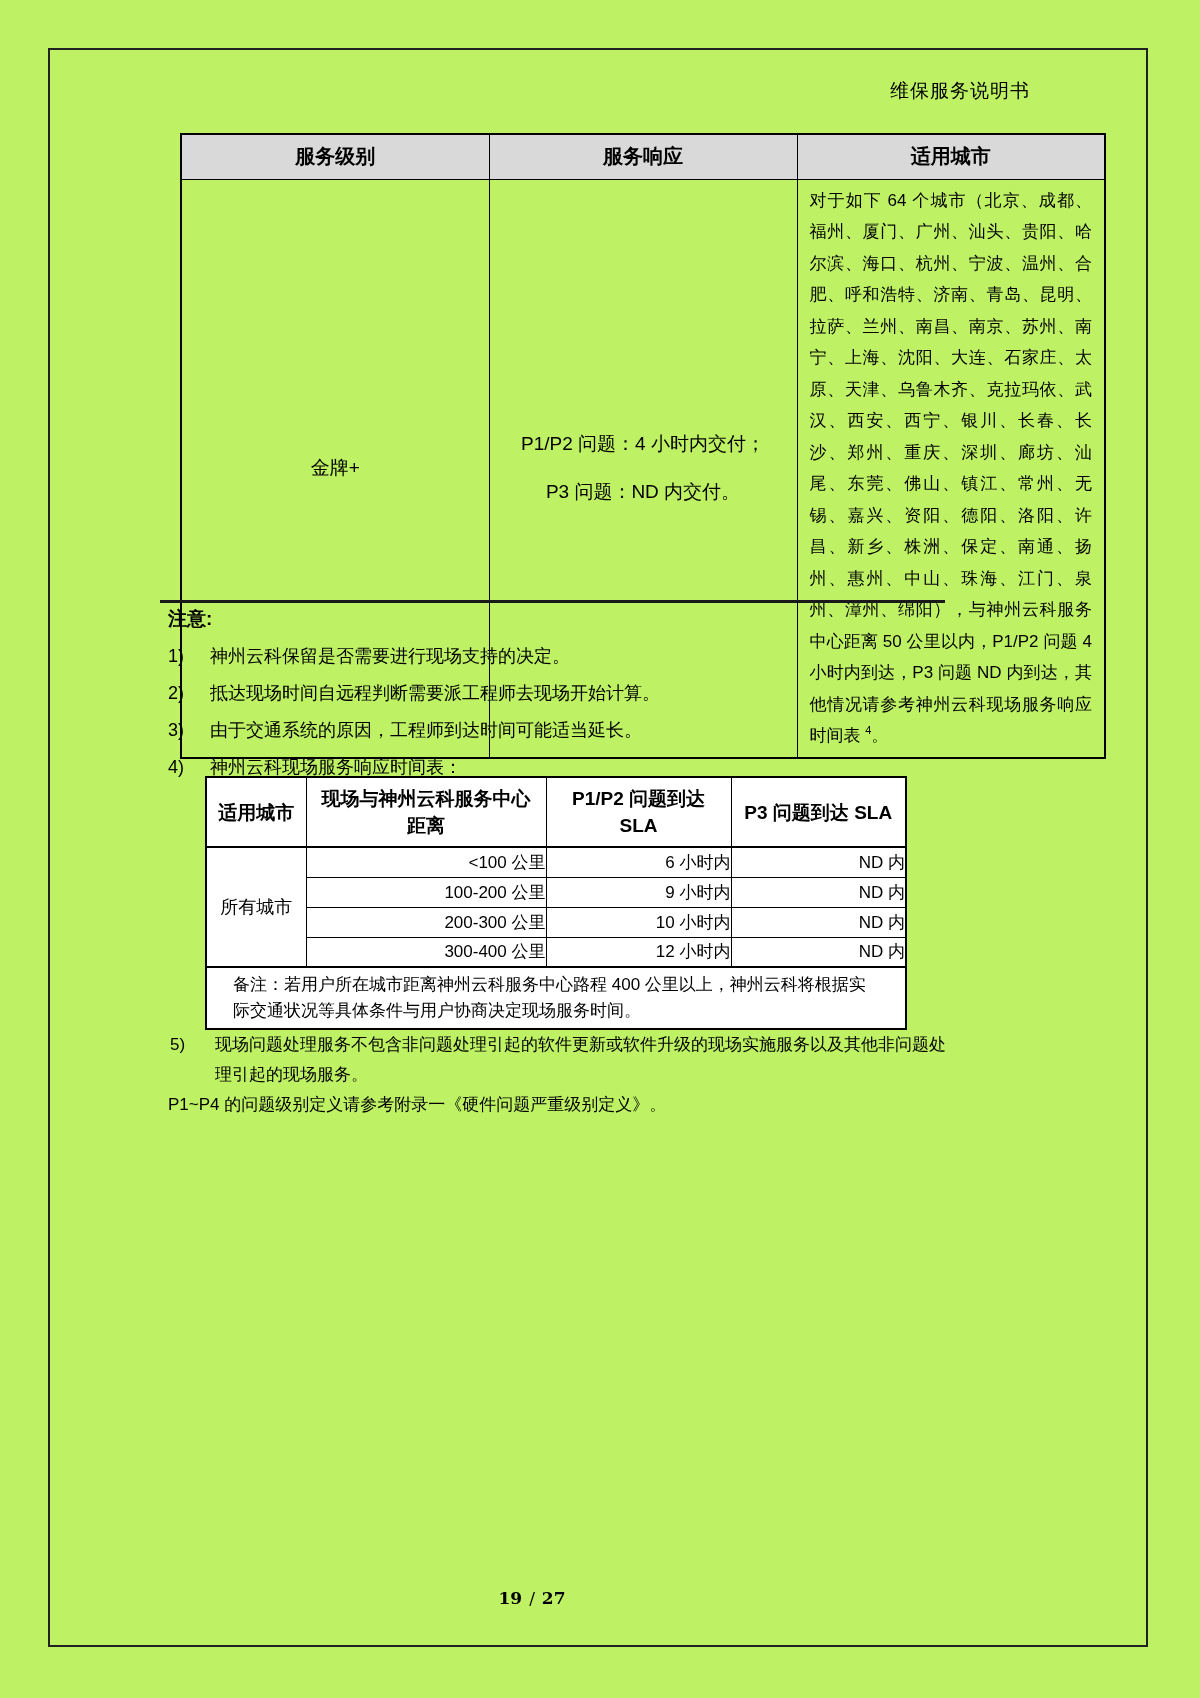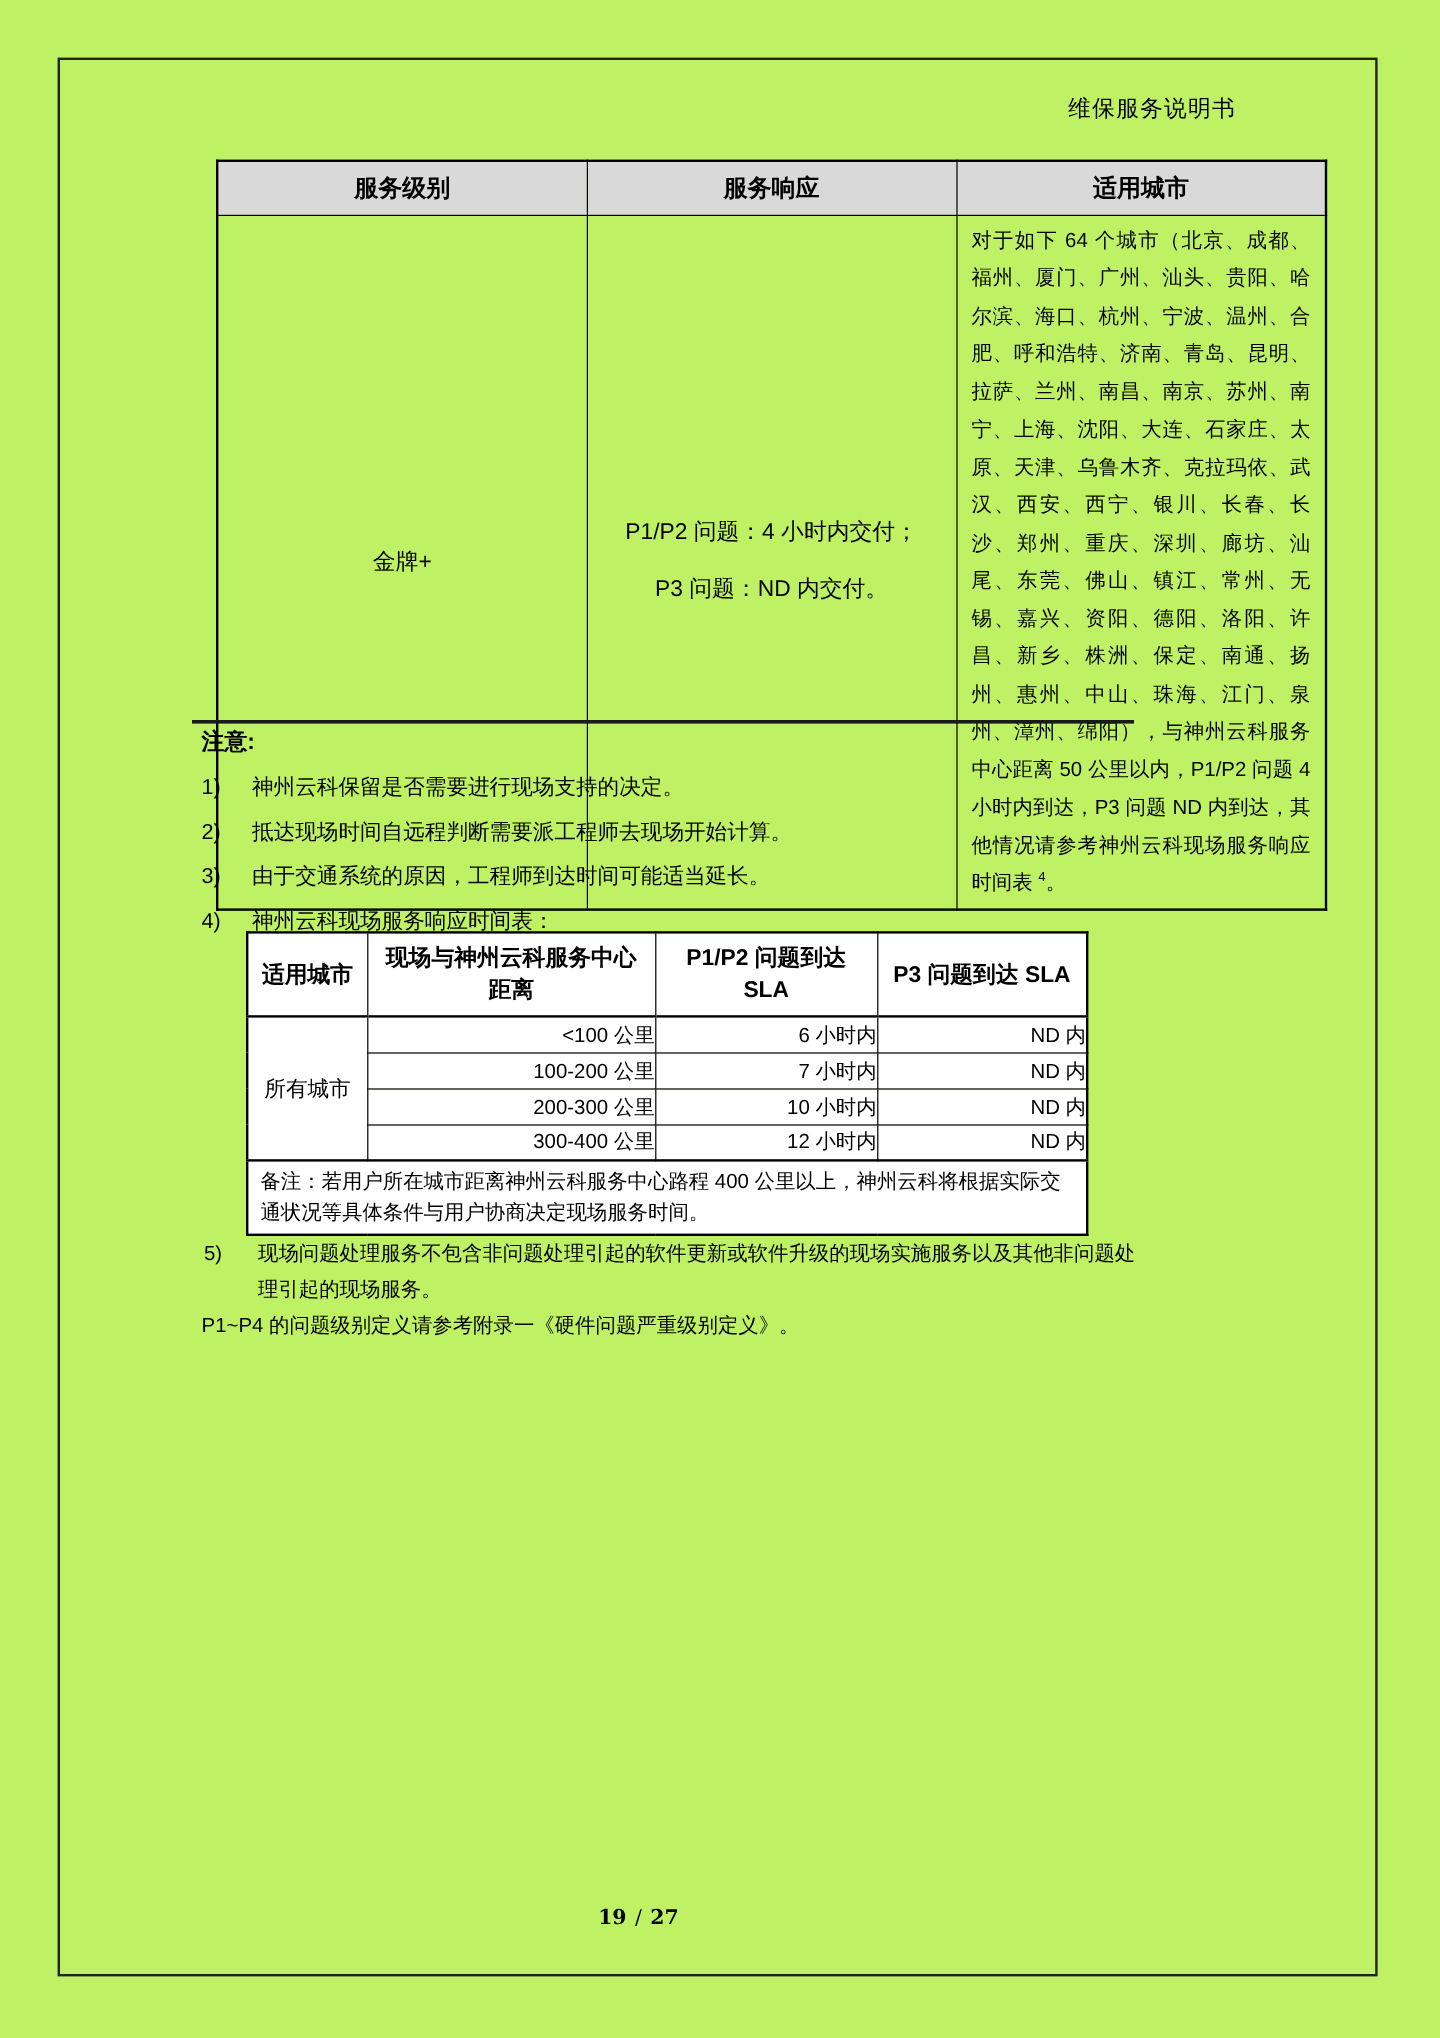--- a/index.html
+++ b/index.html
@@ -50,21 +50,21 @@
     height:70px;font-size:19px;font-weight:bold;text-align:center;
     vertical-align:middle;line-height:27px;border-bottom:2px solid #000;
   }
   .t2 .c1{width:100px;}
   .t2 .c2{width:240px;}
   .t2 .c3{width:185px;}
   .t2 .c4{width:175px;}
   .t2 td{height:30px;vertical-align:middle;padding:0 0 0 14px;text-align:right;}
   .t2 .td-citygroup{text-align:center;vertical-align:middle;padding:0;font-size:18px;}
   .t2 .td-remark{
-    height:55px;padding:4px 10px;line-height:26px;font-size:17px;
+    height:55px;padding:4px 26px;line-height:26px;font-size:17px;
     border-top:2px solid #000;text-align:left;vertical-align:middle;
   }
   
   .item5{position:absolute;left:170px;top:1030px;width:790px;display:flex;
     font-size:17px;line-height:30px;}
   .item5 .note-num{width:45px;}
   .closing{position:absolute;left:168px;top:1092px;font-size:17px;line-height:26px;}
   
   .footer{
     position:absolute;left:0;top:1588px;width:1064px;text-align:center;
@@ -139,21 +139,21 @@
       <th class="c4">P3 问题到达 SLA</th>
     </tr>
     <tr>
       <td class="td-citygroup" rowspan="4">所有城市</td>
       <td>&lt;100 公里</td>
       <td>6 小时内</td>
       <td>ND 内</td>
     </tr>
     <tr>
       <td>100-200 公里</td>
-      <td>7 小时内</td>
+      <td>9 小时内</td>
       <td>ND 内</td>
     </tr>
     <tr>
       <td>200-300 公里</td>
       <td>10 小时内</td>
       <td>ND 内</td>
     </tr>
     <tr>
       <td>300-400 公里</td>
       <td>12 小时内</td>

